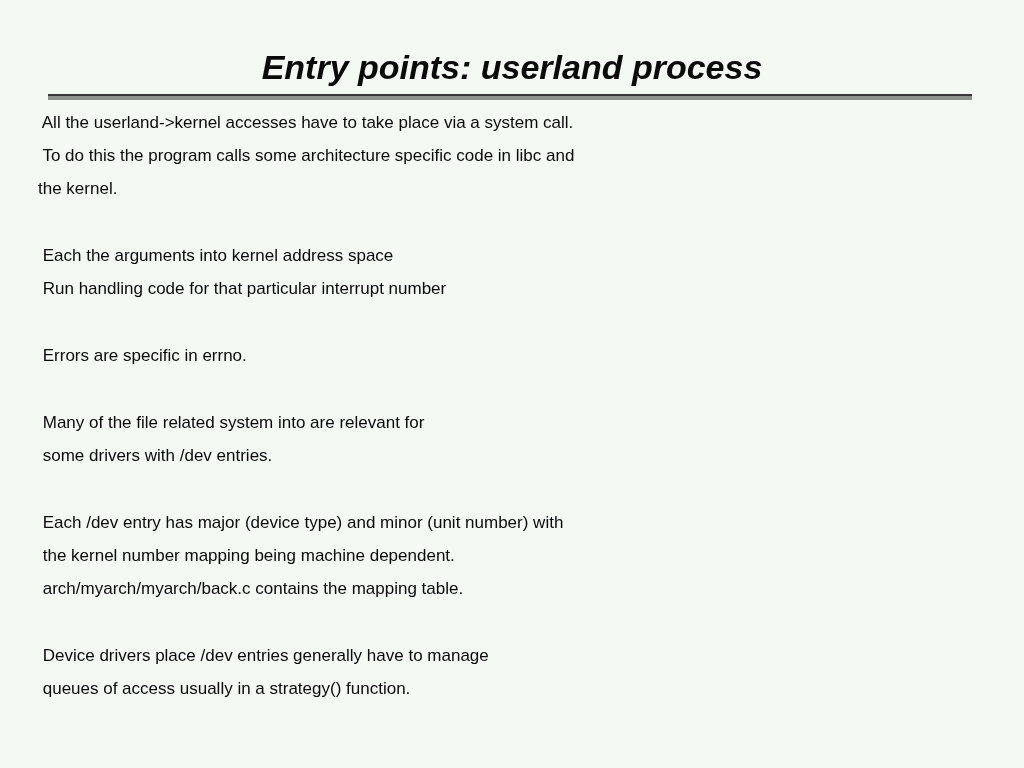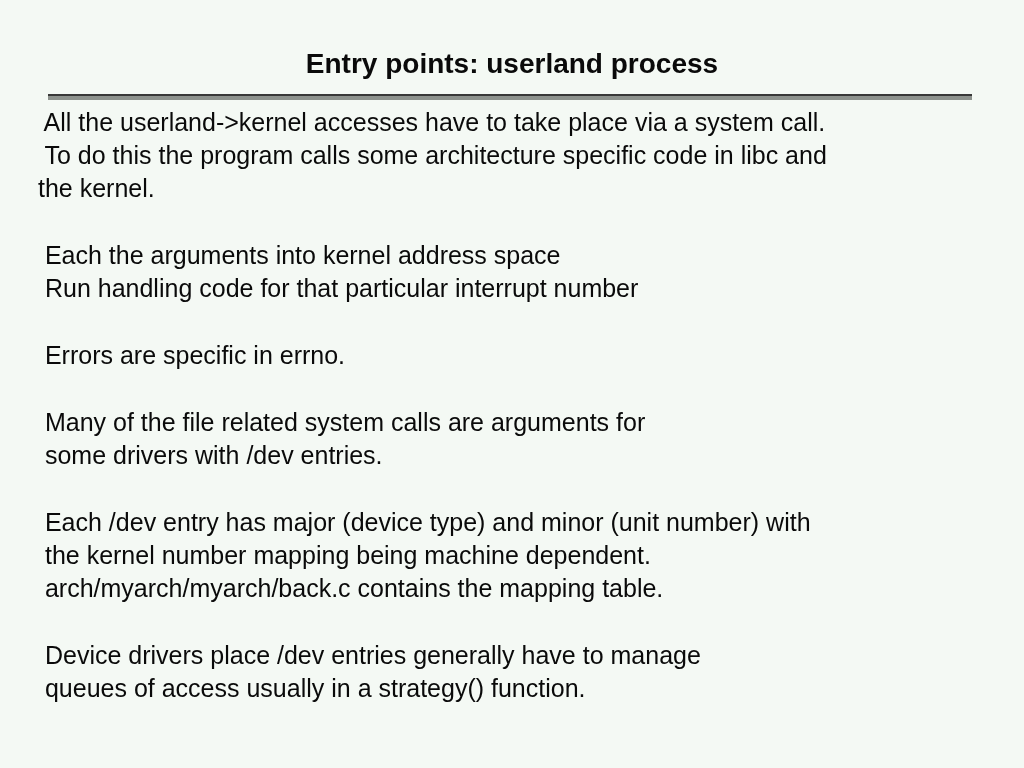--- a/index.html
+++ b/index.html
@@ -16,44 +16,45 @@
     font-family: "Liberation Sans", sans-serif;
     color: #0a0a0a;
   }
   .title {
     position: absolute;
     top: 48px;
     left: 0;
     width: 100%;
     margin: 0;
     text-align: center;
-    font-size: 28px;
+    font-size: 34px;
     font-weight: bold;
     letter-spacing: 0px;
     white-space: pre;
+    font-style: italic;
   }
   .rule {
     position: absolute;
     top: 94px;
     left: 48px;
     width: 924px;
     font-size: 0;
   }
   .rule-top {
     height: 2px;
   }
   .rule-bottom {
     height: 4px;
   }
   .body-text {
     position: absolute;
     top: 106px;
     left: 38px;
     width: 960px;
-    font-size: 25px;
+    font-size: 17px;
     line-height: 33px;
   }
   .para {
     margin: 34px 0 0 0;
   }
   .para:first-child {
     margin-top: 0;
   }
   .line {
     white-space: pre;
@@ -77,21 +78,21 @@
         <div class="line">the kernel.</div>
       </div>
       <div class="para">
         <div class="line"> Each the arguments into kernel address space</div>
         <div class="line"> Run handling code for that particular interrupt number</div>
       </div>
       <div class="para">
         <div class="line"> Errors are specific in errno.</div>
       </div>
       <div class="para">
-        <div class="line"> Many of the file related system calls are arguments for</div>
+        <div class="line"> Many of the file related system into are relevant for</div>
         <div class="line"> some drivers with /dev entries.</div>
       </div>
       <div class="para">
         <div class="line"> Each /dev entry has major (device type) and minor (unit number) with</div>
         <div class="line"> the kernel number mapping being machine dependent.</div>
         <div class="line"> arch/myarch/myarch/back.c contains the mapping table.</div>
       </div>
       <div class="para">
         <div class="line"> Device drivers place /dev entries generally have to manage</div>
         <div class="line"> queues of access usually in a strategy() function.</div>

